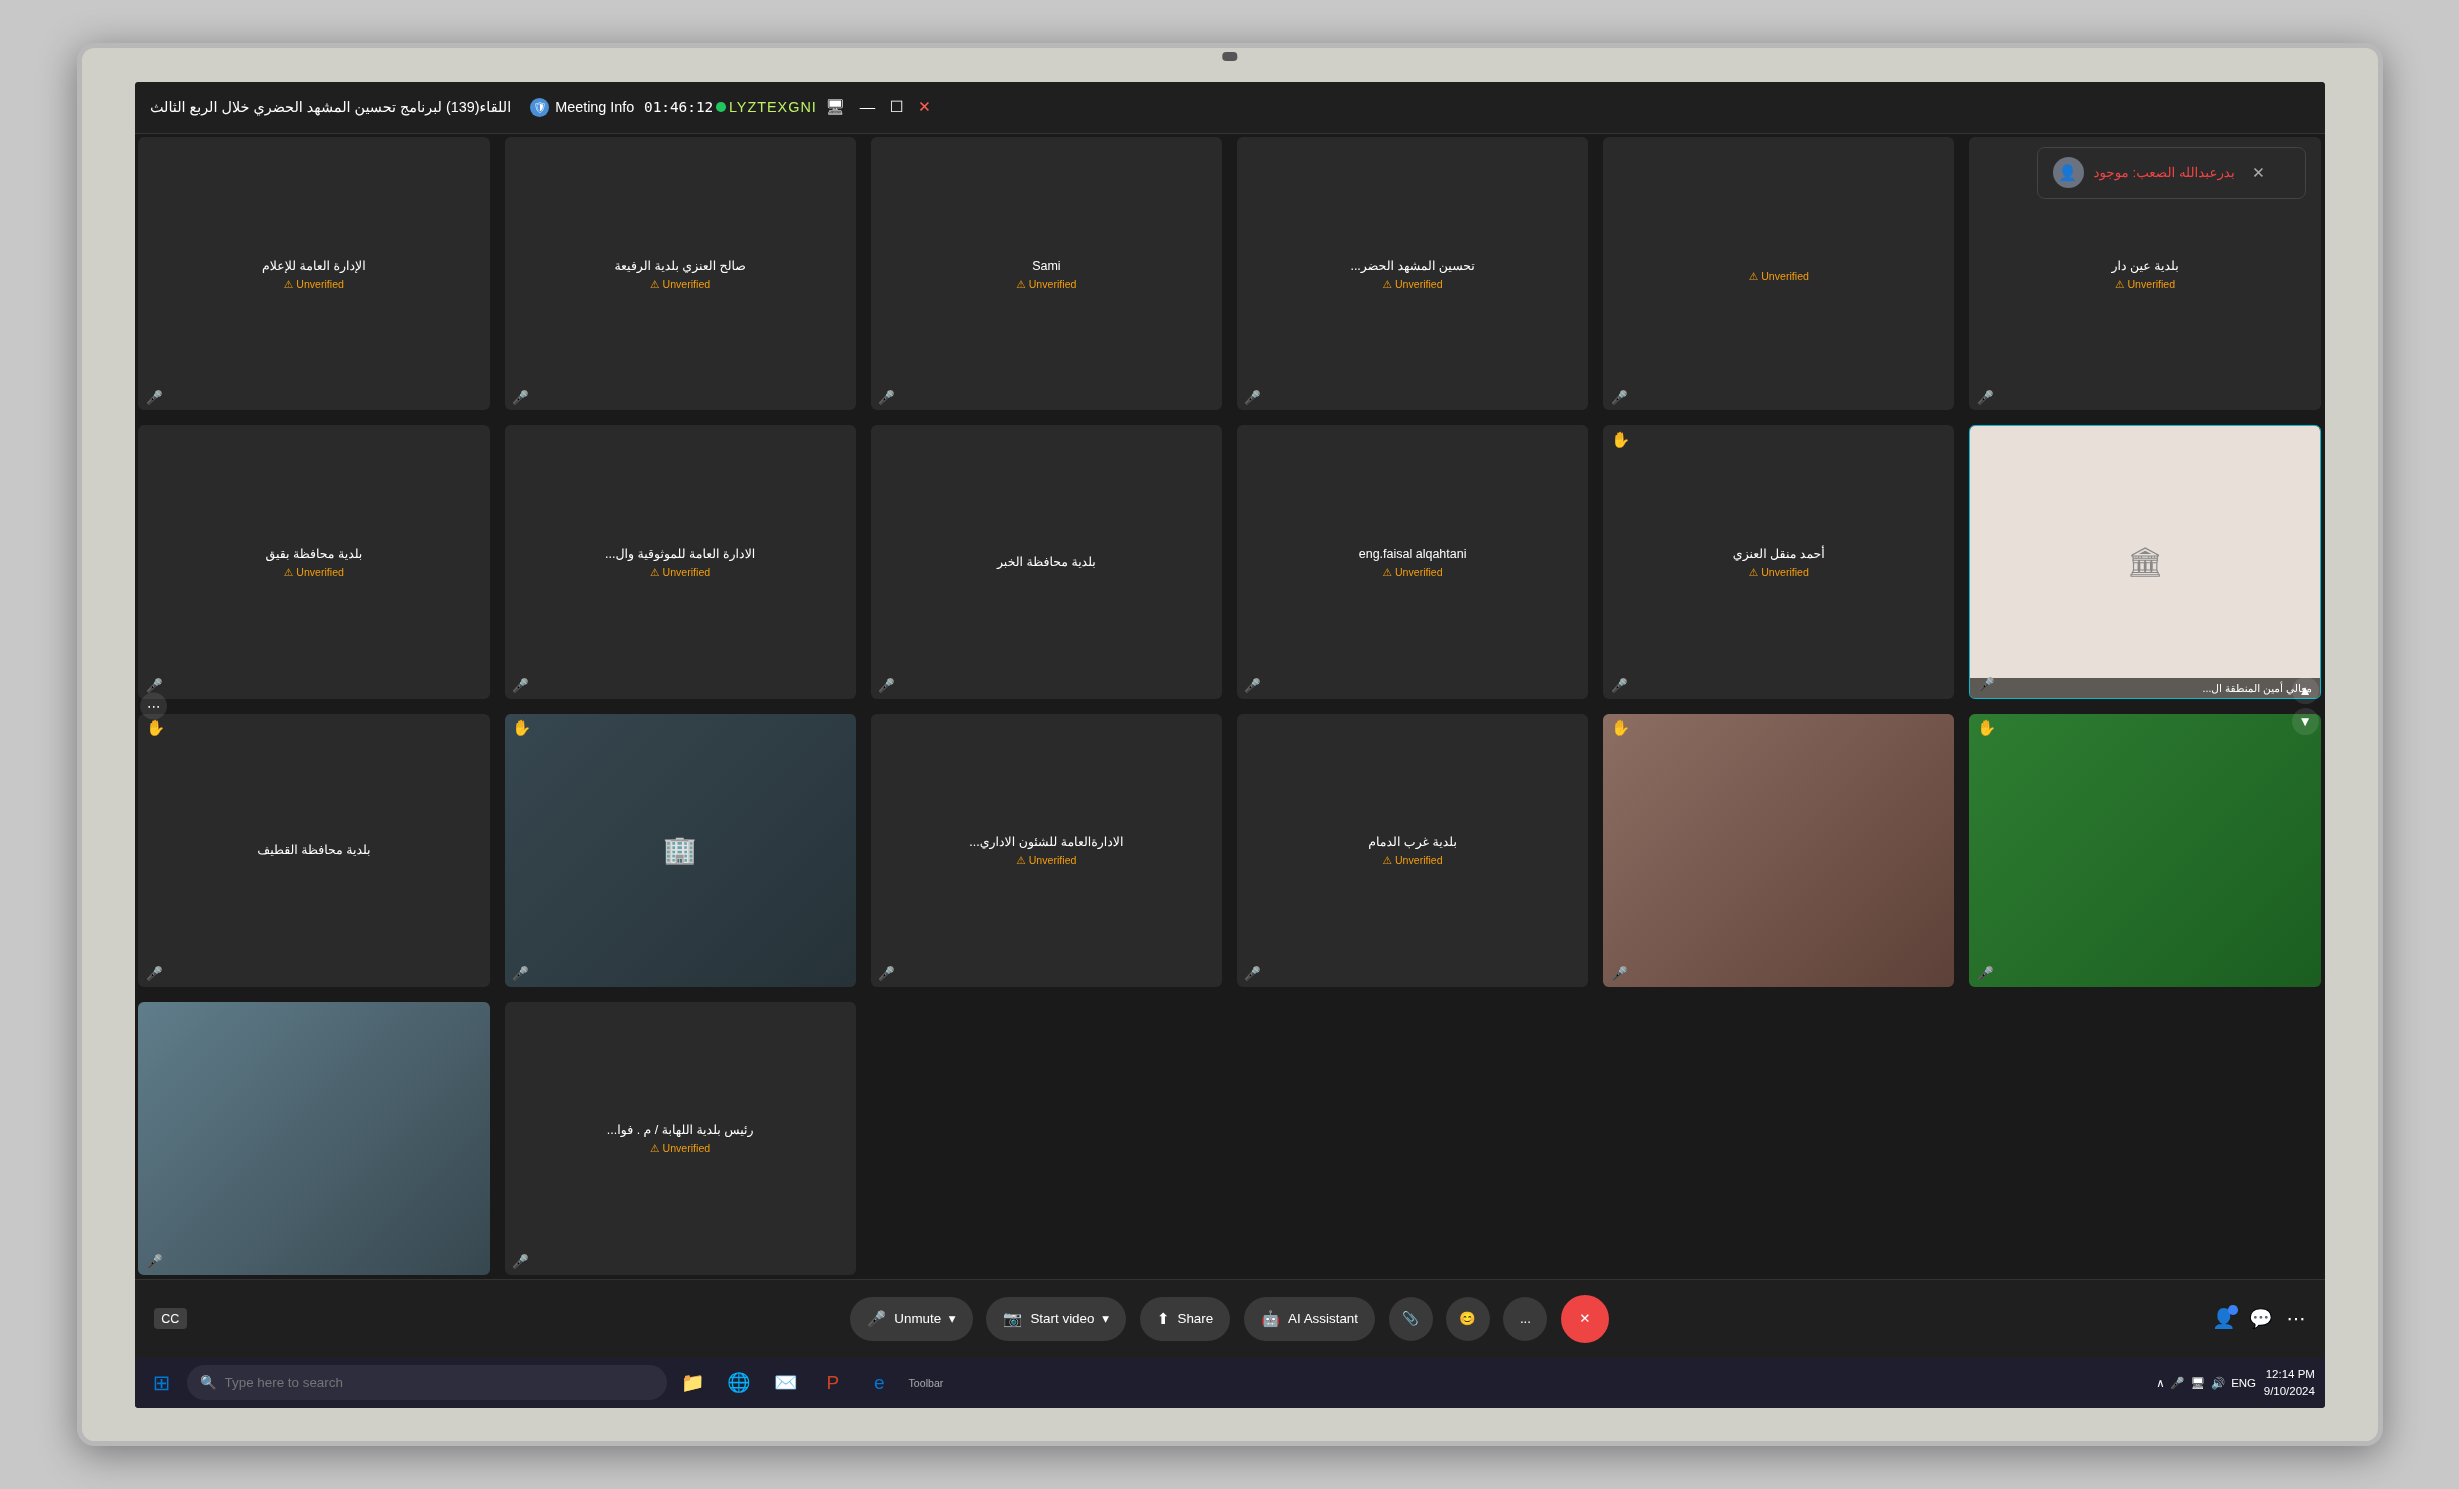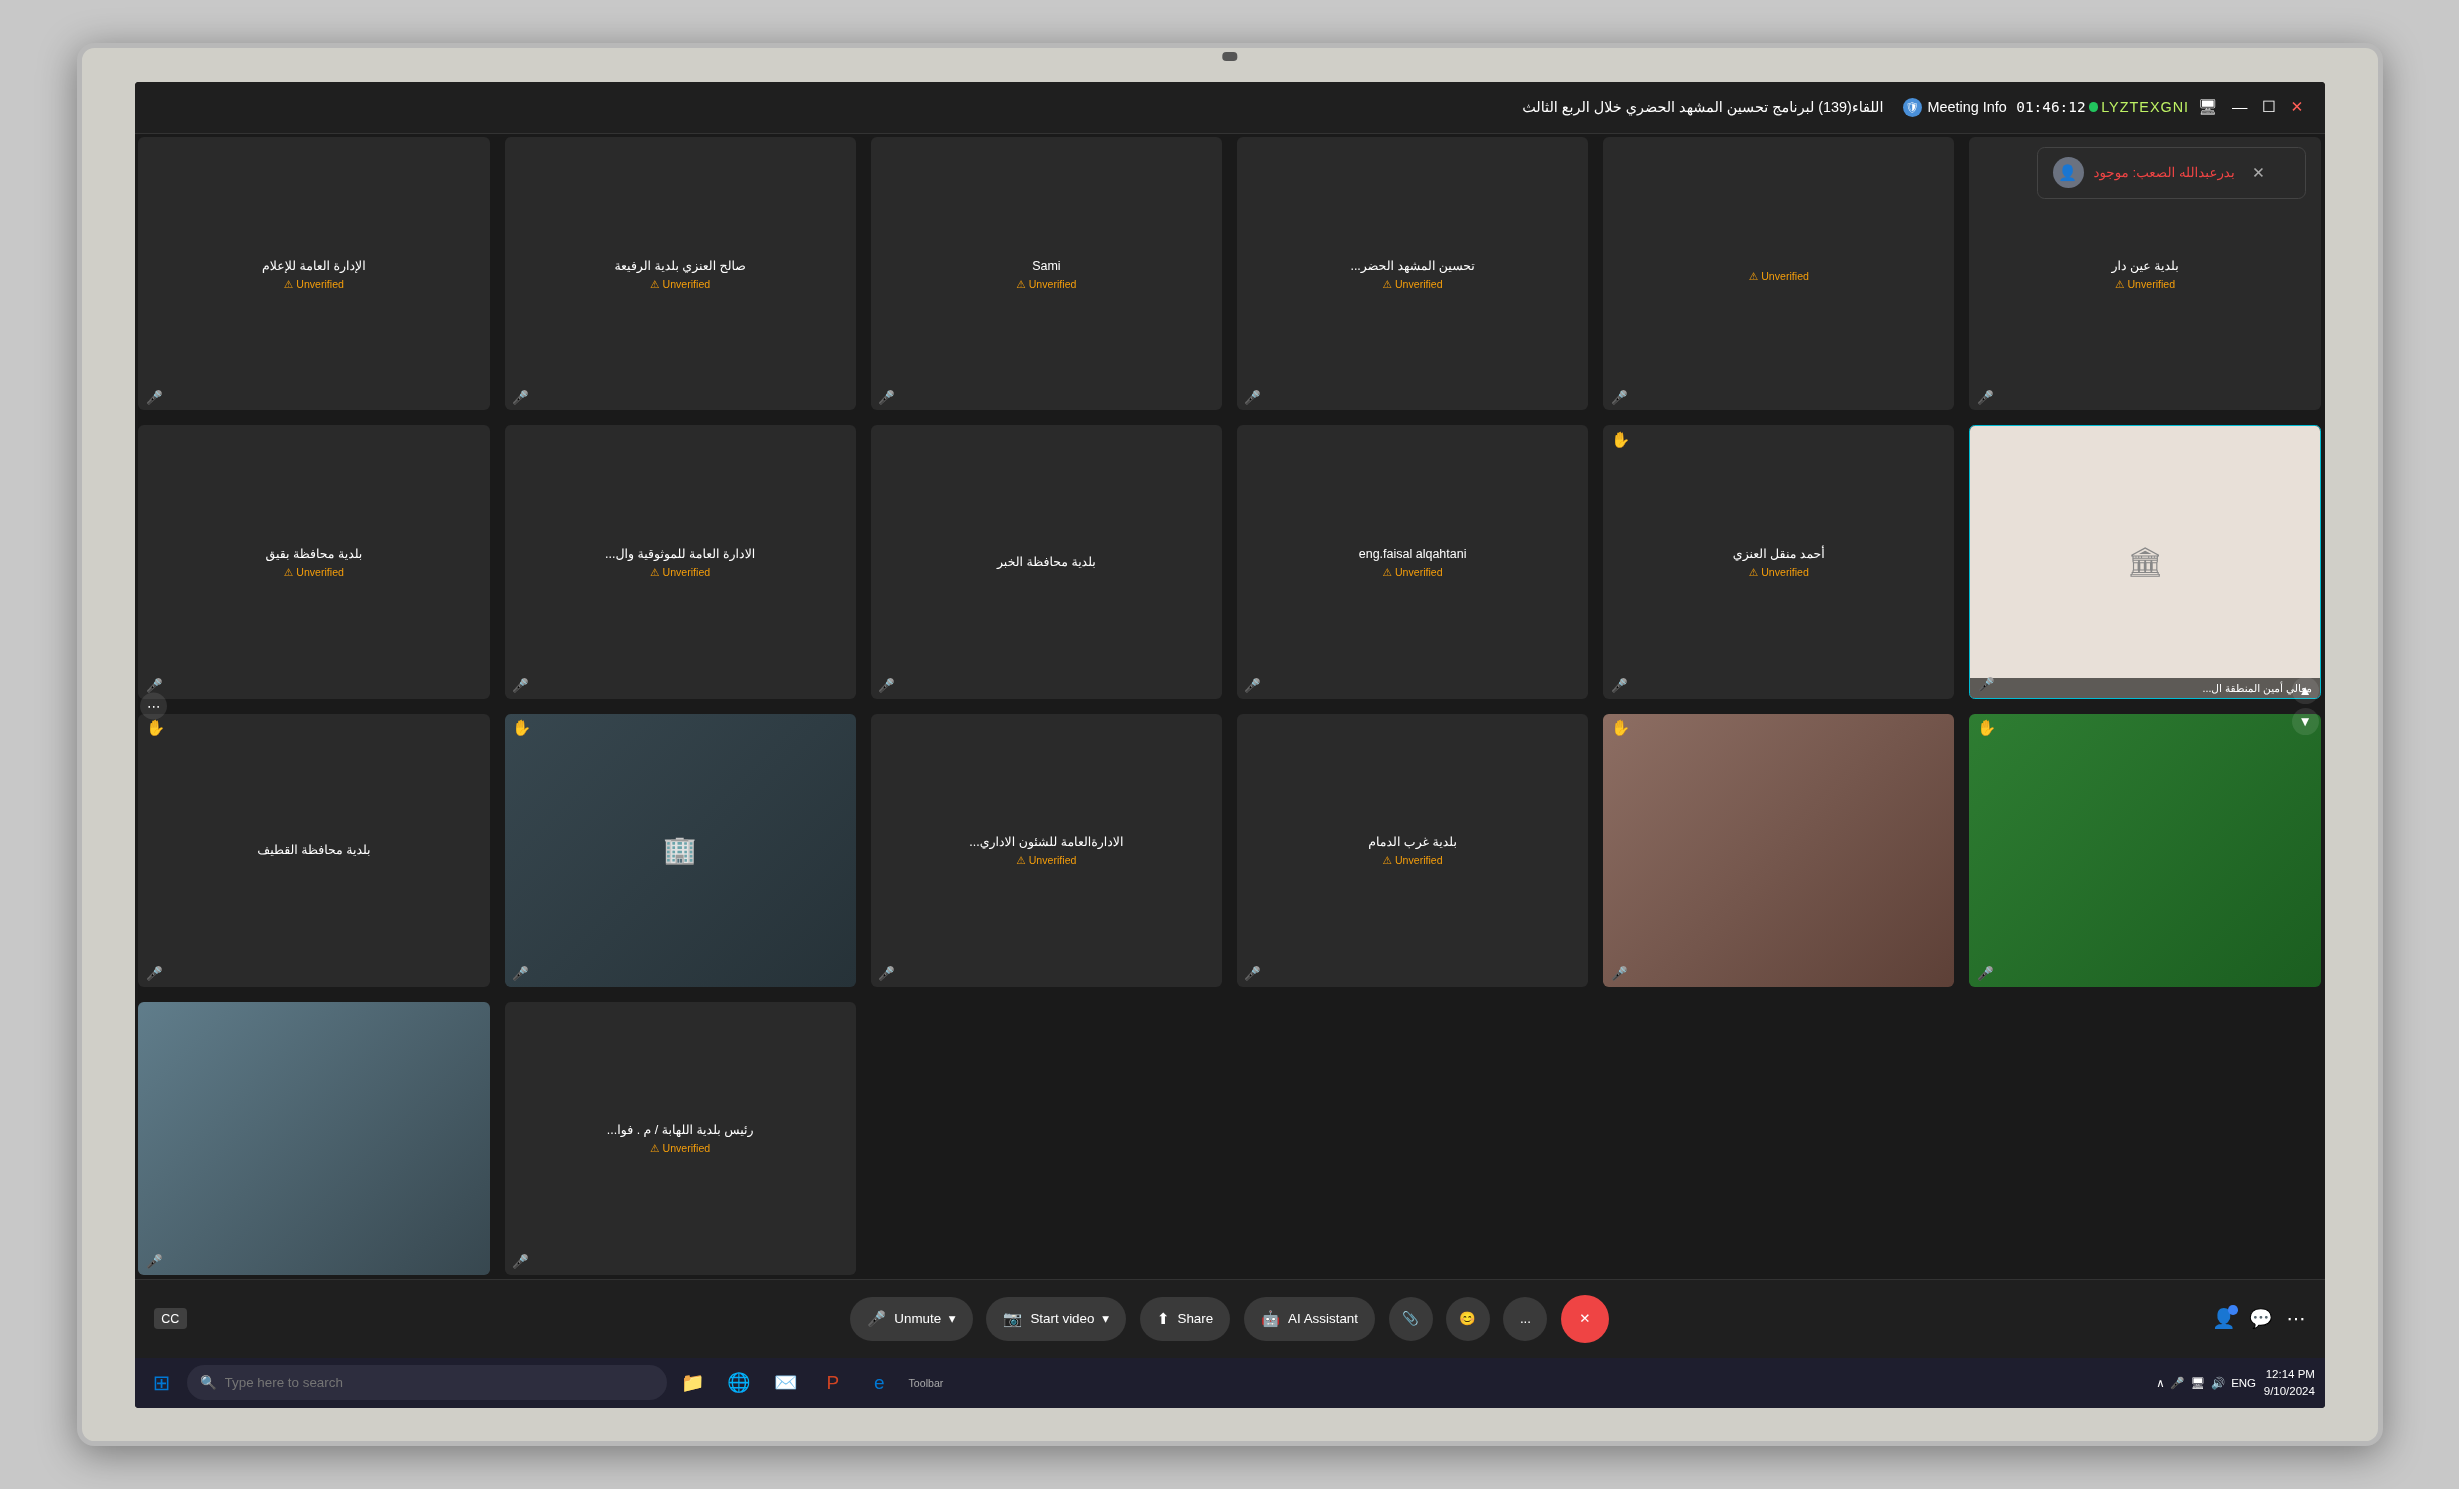--- a/index.html
+++ b/index.html
@@ -35,21 +35,21 @@
       position: relative;
       display: flex;
       flex-direction: column;
     }
     
     .title-bar {
       height: 52px;
       background: #1f1f1f;
       display: flex;
       align-items: center;
-      justify-content: flex-end;
+      justify-content: flex-start;
       padding: 0 15.4px;
       flex-shrink: 0;
       border-bottom: 1px solid #333;
     }
     .title-bar-left {
       display: flex;
       align-items: center;
       gap: 9.6px;
     }
     .title-bar-title {

